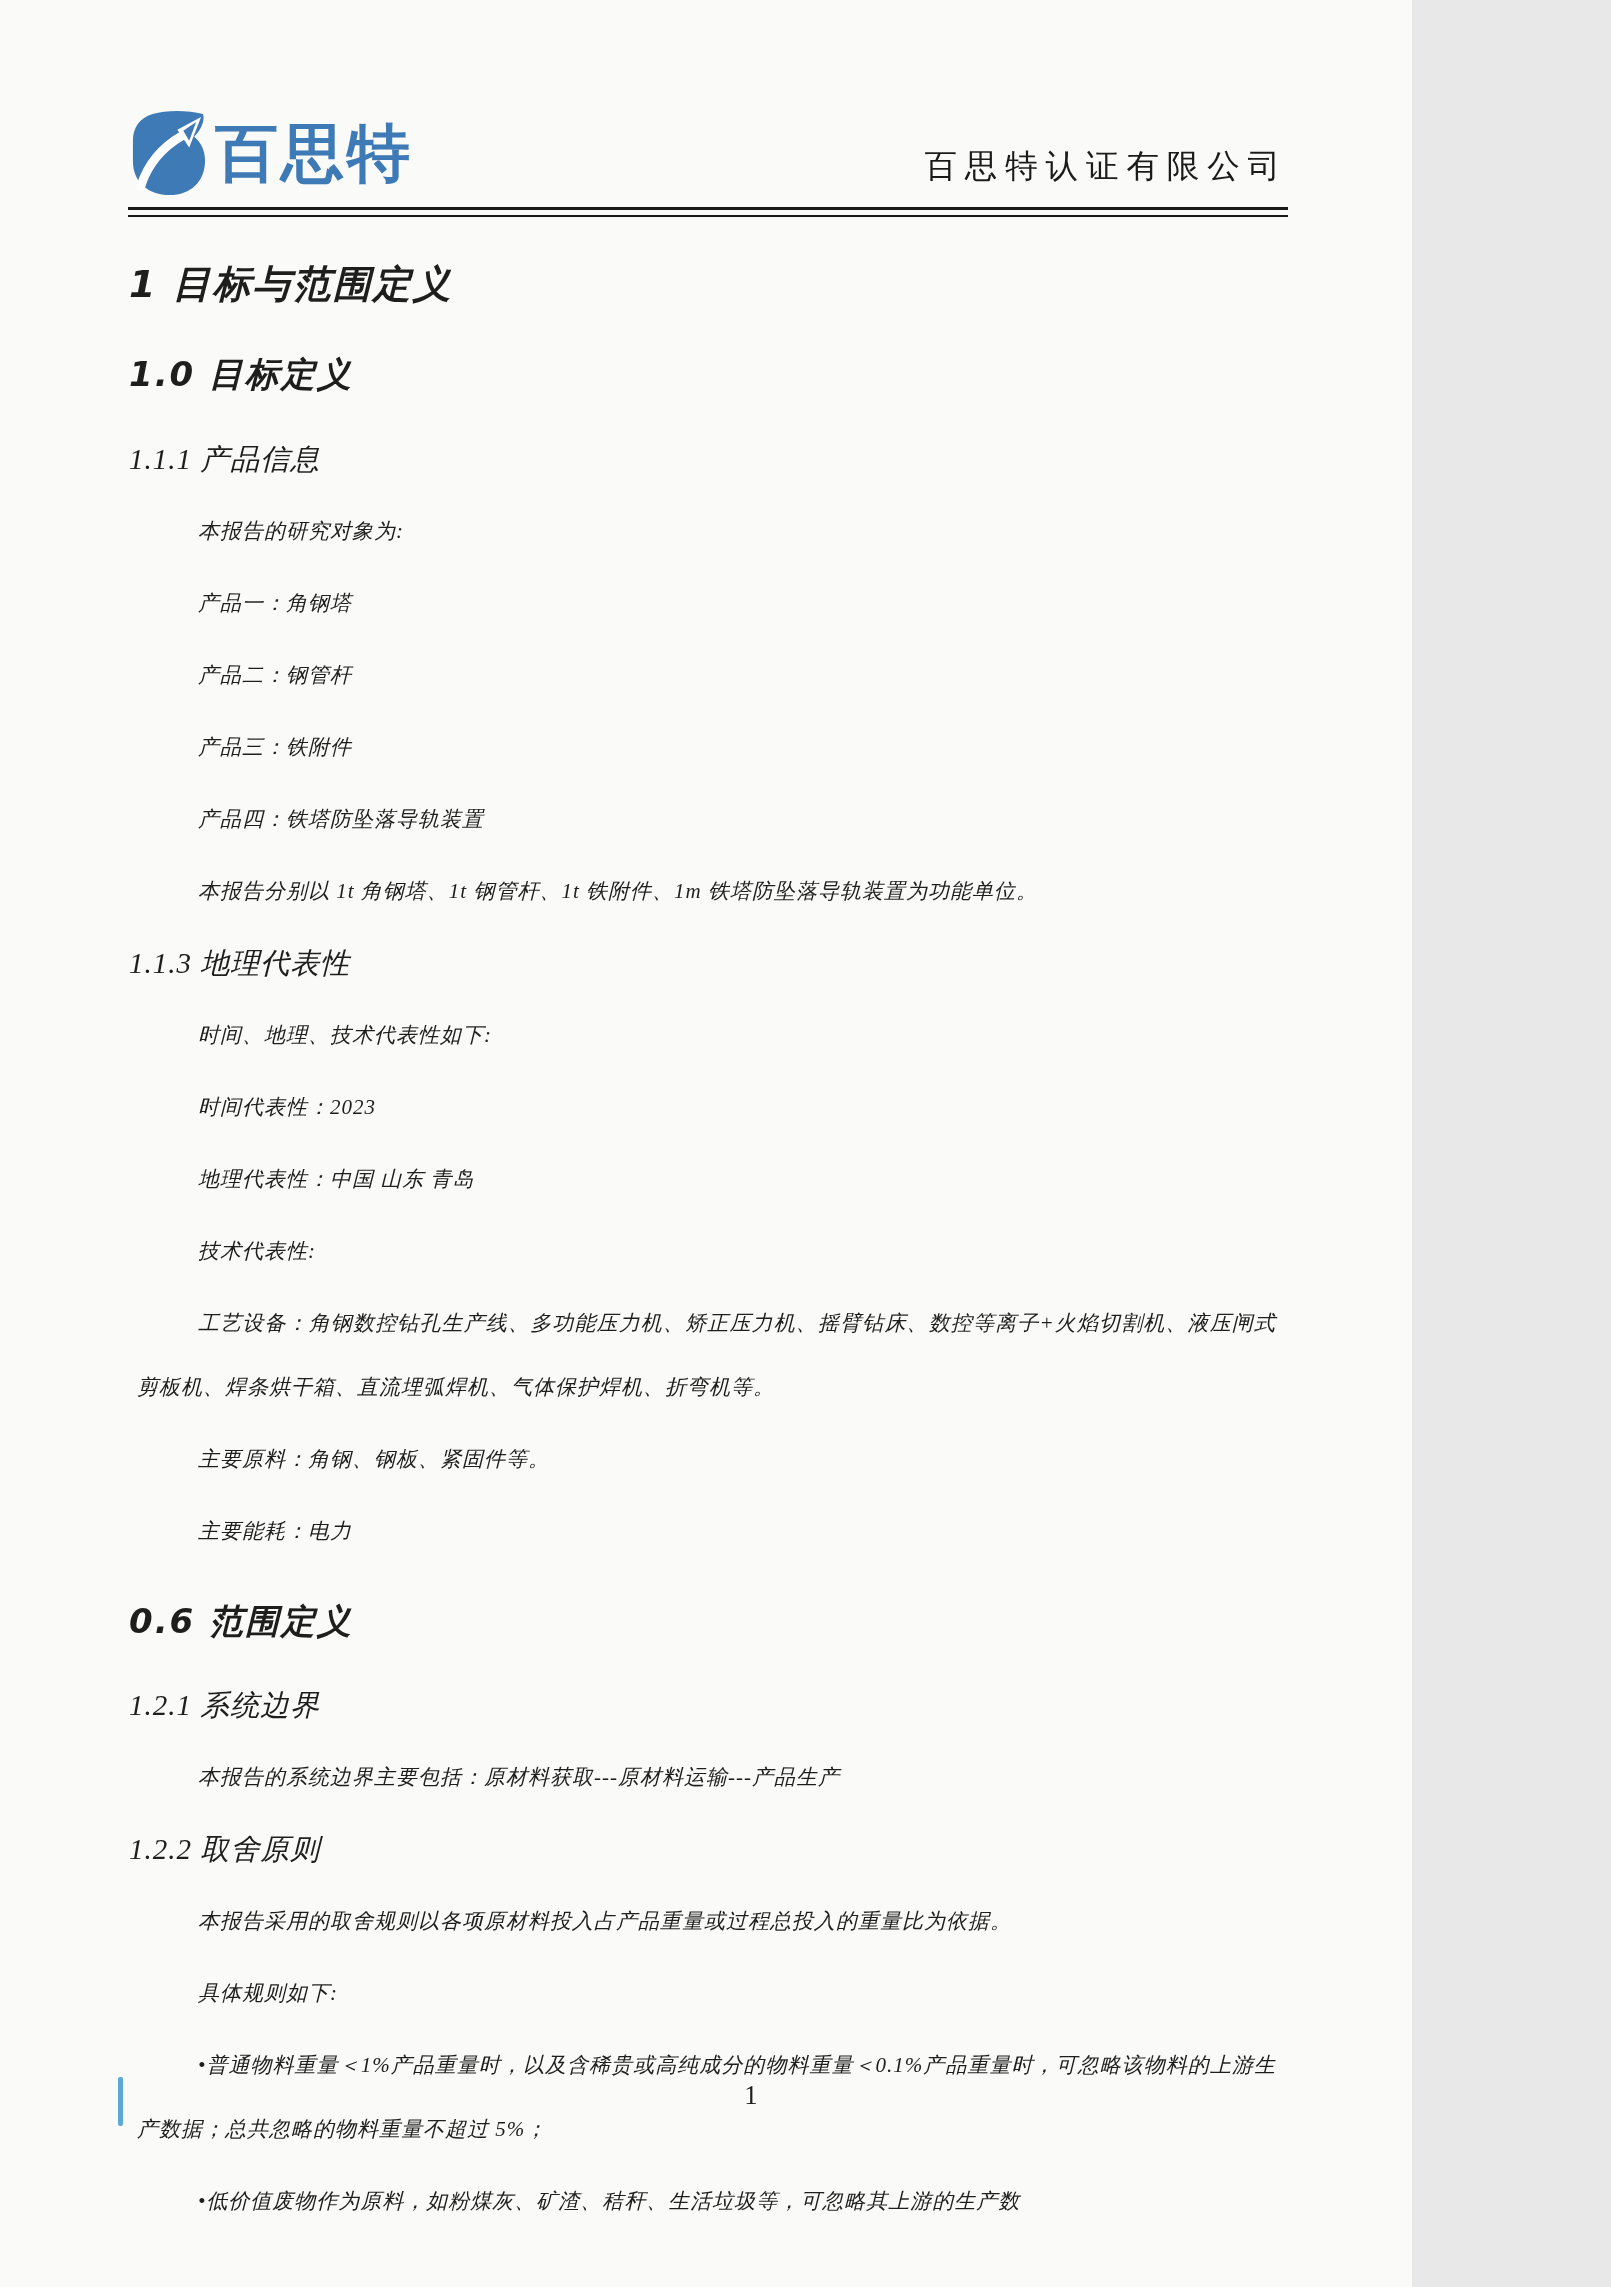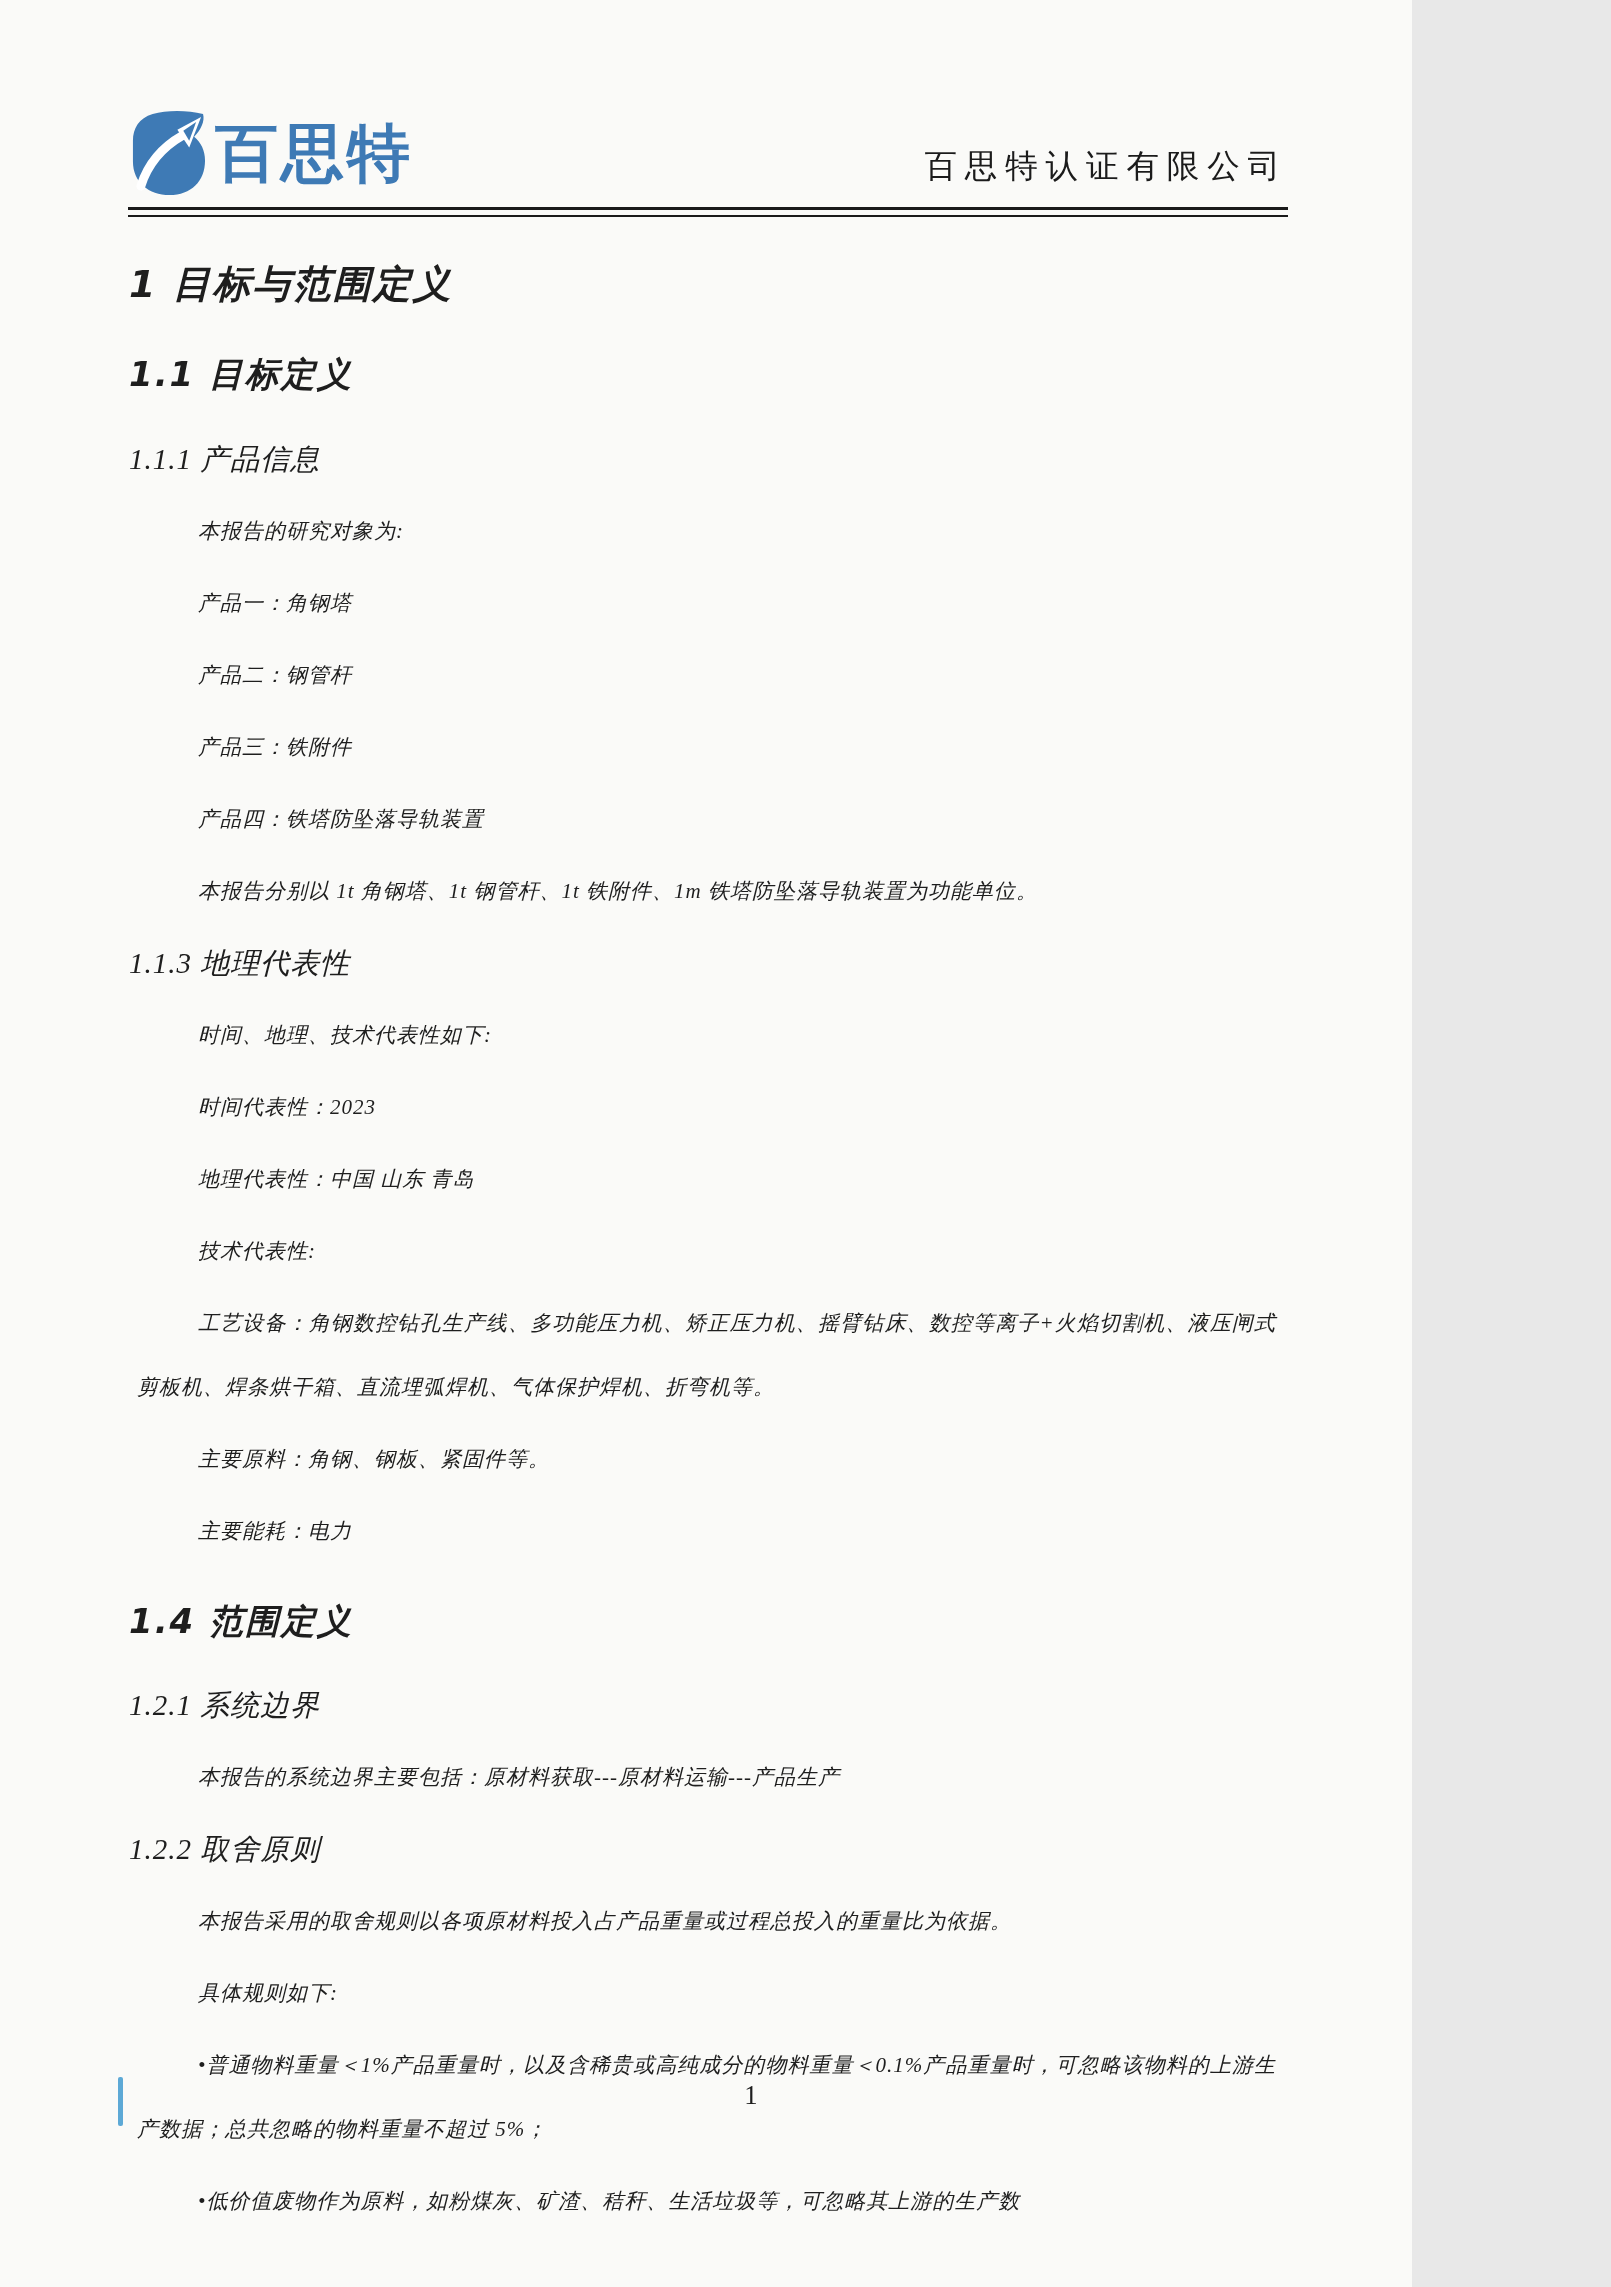--- a/index.html
+++ b/index.html
@@ -129,37 +129,37 @@
         </svg>
         <span class="logo-text">百思特</span>
       </div>
       <div class="company-name">百思特认证有限公司</div>
     </div>
     <div class="header-rule"></div>
   </div>
 
   <div class="doc-body" id="doc-body">
       <p class="h1">1 目标与范围定义</p>
-      <p class="h2">1.1 目标定义</p>
+      <p class="h2">1.0 目标定义</p>
       <p class="h3">1.1.1 产品信息</p>
       <p class="para">本报告的研究对象为:</p>
       <p class="para">产品一：角钢塔</p>
       <p class="para">产品二：钢管杆</p>
       <p class="para">产品三：铁附件</p>
       <p class="para">产品四：铁塔防坠落导轨装置</p>
       <p class="para">本报告分别以 1t 角钢塔、1t 钢管杆、1t 铁附件、1m 铁塔防坠落导轨装置为功能单位。</p>
       <p class="h3">1.1.3 地理代表性</p>
       <p class="para">时间、地理、技术代表性如下:</p>
       <p class="para">时间代表性：2023</p>
       <p class="para">地理代表性：中国 山东 青岛</p>
       <p class="para">技术代表性:</p>
       <p class="para">工艺设备：角钢数控钻孔生产线、多功能压力机、矫正压力机、摇臂钻床、数控等离子+火焰切割机、液压闸式剪板机、焊条烘干箱、直流埋弧焊机、气体保护焊机、折弯机等。</p>
       <p class="para">主要原料：角钢、钢板、紧固件等。</p>
       <p class="para">主要能耗：电力</p>
-      <p class="h2">1.4 范围定义</p>
+      <p class="h2">0.6 范围定义</p>
       <p class="h3">1.2.1 系统边界</p>
       <p class="para">本报告的系统边界主要包括：原材料获取---原材料运输---产品生产</p>
       <p class="h3">1.2.2 取舍原则</p>
       <p class="para">本报告采用的取舍规则以各项原材料投入占产品重量或过程总投入的重量比为依据。</p>
       <p class="para">具体规则如下:</p>
       <p class="para">•普通物料重量＜1%产品重量时，以及含稀贵或高纯成分的物料重量＜0.1%产品重量时，可忽略该物料的上游生产数据；总共忽略的物料重量不超过 5%；</p>
       <p class="para">•低价值废物作为原料，如粉煤灰、矿渣、秸秆、生活垃圾等，可忽略其上游的生产数</p>
     </div>
 
   <div class="footer">

